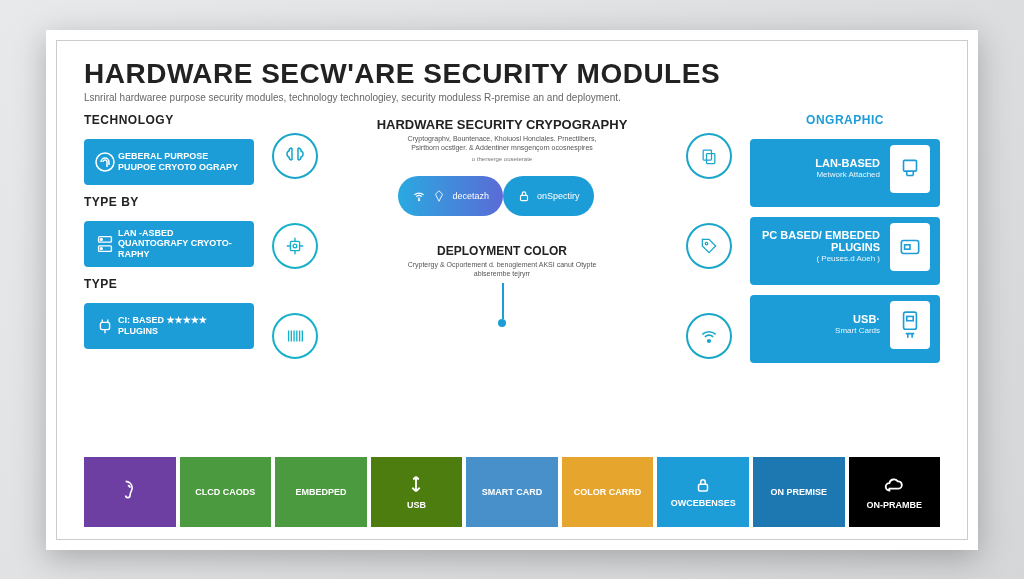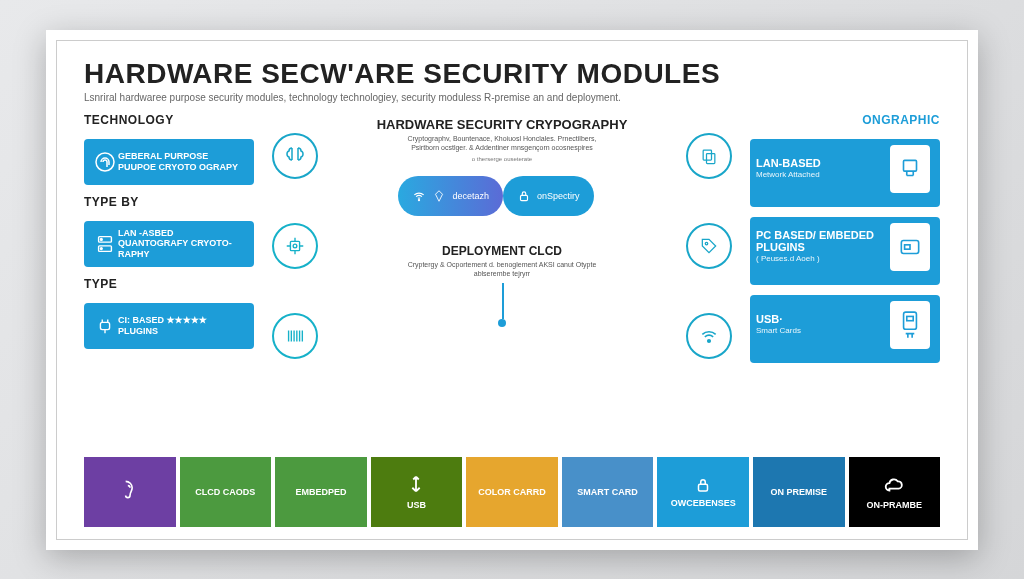--- a/index.html
+++ b/index.html
@@ -29,32 +29,32 @@
     display: flex; gap: 18px; height: 330px;
   }
   .col { display: flex; flex-direction: column; gap: 10px; }
   .left { width: 170px; }
   .center { flex: 1; position: relative; display:flex; flex-direction:column; align-items:center; }
   .right { width: 190px; }
   .sect-label {
     font-size: 12px; font-weight: 700; color: #222; margin-bottom: 2px;
     letter-spacing:.5px;
   }
-  .rlabel { color:#1d9dd8; text-align:right; }
+  .rlabel { color:#1d9dd8; text-align:center; }
   .lbox {
     background:#1d9dd8; color:#fff; border-radius:4px;
     padding:6px 8px; display:flex; gap:0; align-items:center;
     font-size:9px; font-weight:700; line-height:1.15;
     min-height:46px;
   }
   .lbox .ic { width:26px; height:26px; flex:0 0 26px; display:flex;align-items:center;justify-content:center; }
   .rbox {
     background:#1d9dd8; color:#fff; border-radius:4px;
     padding:6px 10px 14px 6px; display:flex; gap:10px; align-items:center;
-    font-size:11px; font-weight:800; line-height:1.1; min-height:64px;
+    font-size:11px; font-weight:800; line-height:1.1; min-height:64px;text-align:right;
   }
   .rbox .txt { flex:1; }
   .rbox .sub { display:block; font-size:8px; font-weight:400; opacity:.9; margin-top:2px;}
   .rbox .ic2 { width:40px; height:48px; flex:0 0 40px; background:#fff; border-radius:4px; display:flex;align-items:center;justify-content:center; color:#1d9dd8; position:relative;}
   .node {
     width:46px;height:46px;border:2px solid #19a6c9;border-radius:50%;
     background:#fff;display:flex;align-items:center;justify-content:center;
     color:#19a6c9;
   }
   .node.cyan{border-color:#16b1c9;color:#16b1c9;}
@@ -169,21 +169,21 @@
             <svg width="14" height="14" viewBox="0 0 24 24" fill="none" stroke="#fff" stroke-width="2">
                 <rect x="6" y="11" width="12" height="9" rx="2"></rect>
                 <path d="M9 11V8a3 3 0 016 0v3"></path>
               </svg>
           </span>
           <span>onSpectiry</span>
         </div>
       </div>
       <div class="vline"></div>
       <div class="vdot"></div>
-      <div class="deploy-h">DEPLOYMENT CLCD</div>
+      <div class="deploy-h">DEPLOYMENT COLOR</div>
       <div class="deploy-p">Cryptergy &amp; Ocportement d. benoglement AKSI canut Otypte ablserembe tejryrr</div>
     </div>
 
     <div class="nodecol">
       <div class="node">
         <svg width="20" height="20" viewBox="0 0 24 24" fill="none" stroke="currentColor" stroke-width="1.5">
             <rect x="5" y="5" width="10" height="12" rx="1"></rect>
             <rect x="9" y="9" width="10" height="12" rx="1"></rect>
           </svg>
       </div>
@@ -260,25 +260,25 @@
         <span>EMBEDPED</span>
       </div>
     <div class="tile" style="background:#4d7c0f">
       <span class="ic3">
         <svg width="22" height="22" viewBox="0 0 24 24" fill="none" stroke="#fff" stroke-width="2">
             <path d="M12 3v16M12 19l-4-4M12 19l4-4M12 3l-3 3M12 3l3 3"></path>
           </svg>
       </span>
       <span>USB</span>
     </div>
+    <div class="tile" style="background:#4890c9">
+        <span>SMART CARD</span>
+      </div>
     <div class="tile" style="background:#e6a62e">
         <span>COLOR CARRD</span>
-      </div>
-    <div class="tile" style="background:#4890c9">
-        <span>SMART CARD</span>
       </div>
     <div class="tile" style="background:#1d9dd8">
       <span class="ic3">
         <svg width="18" height="18" viewBox="0 0 24 24" fill="none" stroke="#fff" stroke-width="2">
             <rect x="6" y="11" width="12" height="9" rx="2"></rect>
             <path d="M9 11V8a3 3 0 016 0v3"></path>
           </svg>
       </span>
       <span>OWCEBENSES</span>
     </div>

